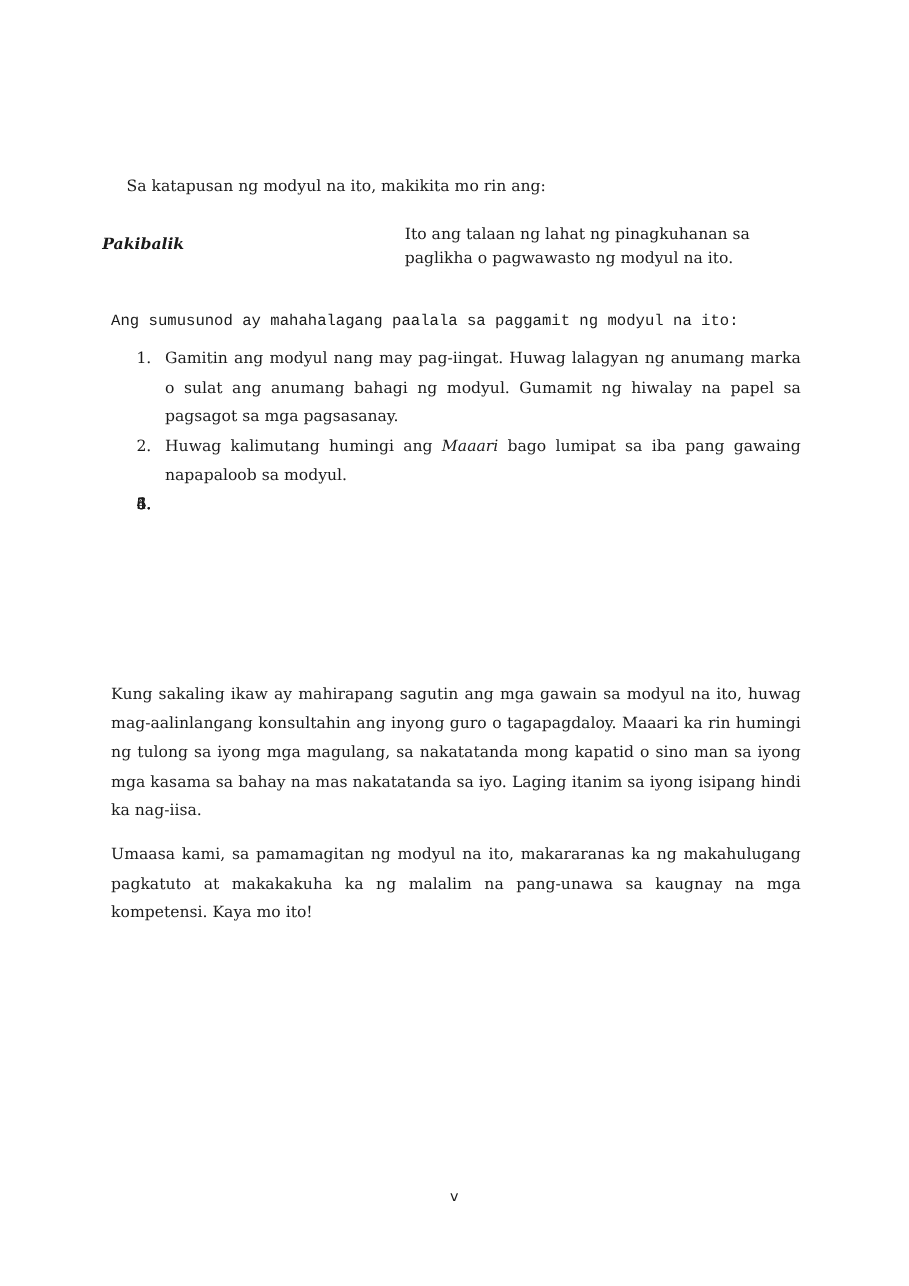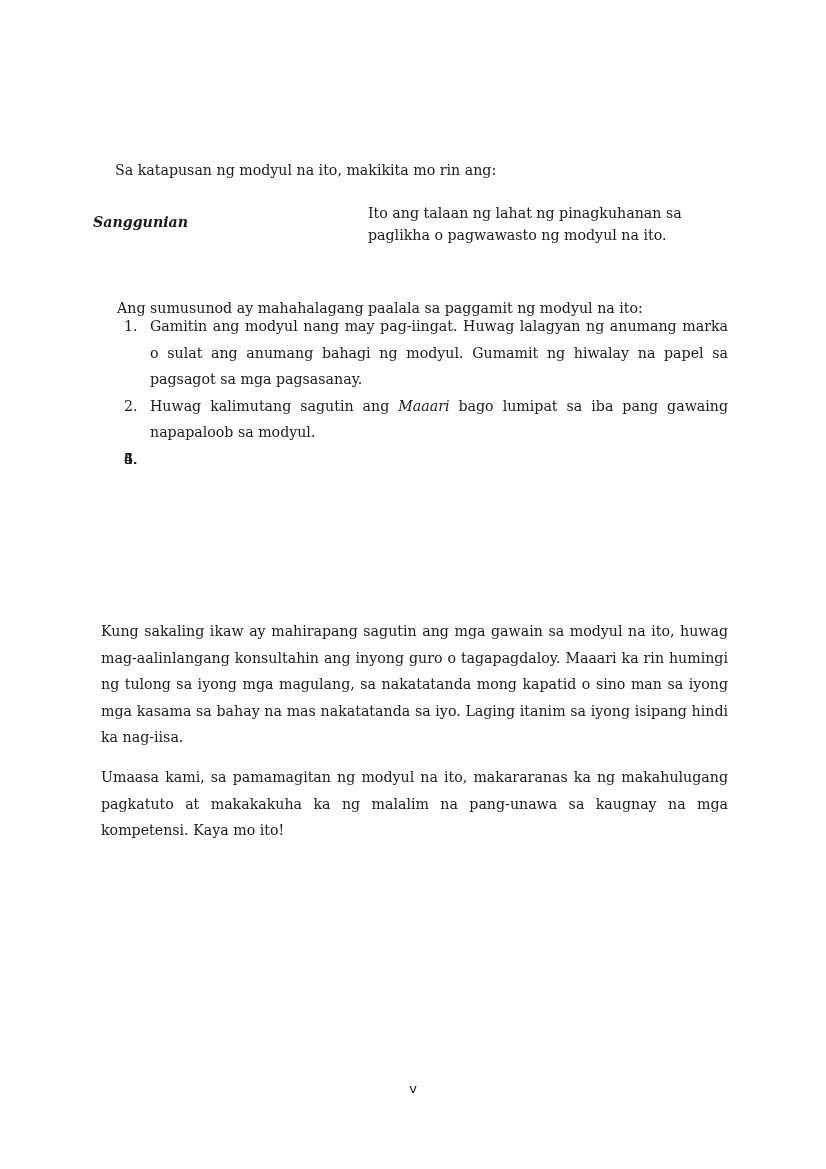--- a/index.html
+++ b/index.html
@@ -2,49 +2,49 @@
 <html><head>
 <meta charset="utf-8">
 <style>
   html, body { margin:0; padding:0; background:#ffffff; }
   body { width:826px; height:1169px; position:relative; overflow:hidden;
          font-family:"DejaVu Serif", serif; color:#1a1a1a; }
   .page { position:absolute; left:0; top:0; width:826px; height:1169px; }
   .intro { position:absolute; left:115px; top:159px; font-size:14.2px; line-height:22px; margin:0; }
   .ref-term { position:absolute; left:93px; top:214px; font-size:14.2px; font-weight:bold; font-style:italic; margin:0; }
   .ref-desc { position:absolute; left:368px; top:202px; width:360px; font-size:14.2px; line-height:22px; margin:0; }
-  .lead { position:absolute; left:101px; top:281px; font-size:14.2px; line-height:22px; margin:16px; }
+  .lead { position:absolute; left:101px; top:281px; font-size:14.2px; line-height:22px; margin:0;font-family:Liberation Mono, monospace; }
   .rules { position:absolute; left:101px; top:313px; width:627px; margin:0; padding:0; list-style:none; }
   .rules li { position:relative; padding-left:49px; font-size:14.2px; line-height:26.5px; text-align:justify; }
   .rules li .num { position:absolute; left:23px; top:0; }
   .para { position:absolute; left:101px; width:627px; font-size:14.2px; line-height:26.5px; text-align:justify; margin:0; }
   .p1 { top:618px; }
   .p2 { top:764px; }
   .pagenum { position:absolute; left:0; width:826px; top:1081px; text-align:center;
              font-family:"DejaVu Sans", sans-serif; font-size:13px; margin:0; }
 </style>
 </head>
 <body>
 
 <div class="page">
   <p class="intro">Sa katapusan ng modyul na ito, makikita mo rin ang:</p>
 
-  <p class="ref-term">Sanggunian</p>
+  <p class="ref-term">Pakibalik</p>
   <p class="ref-desc">Ito ang talaan ng lahat ng pinagkuhanan sa paglikha o pagwawasto ng modyul na ito.</p>
 
   <p class="lead">Ang sumusunod ay mahahalagang paalala sa paggamit ng modyul na ito:</p>
 
   <ol class="rules">
     <li>
       <span class="num">1.</span>
       <span>Gamitin ang modyul nang may pag-iingat. Huwag lalagyan ng anumang marka o sulat ang anumang bahagi ng modyul. Gumamit ng hiwalay na papel sa pagsagot sa mga pagsasanay.</span>
     </li>
     <li>
       <span class="num">2.</span>
-      <span>Huwag kalimutang sagutin ang </span><em>Maaari</em><span> bago lumipat sa iba pang gawaing napapaloob sa modyul.</span>
+      <span>Huwag kalimutang humingi ang </span><em>Maaari</em><span> bago lumipat sa iba pang gawaing napapaloob sa modyul.</span>
     </li>
     <li>
       <span class="num">3.</span>
     </li>
     <li>
       <span class="num">4.</span>
     </li>
     <li>
       <span class="num">5.</span>
     </li>

